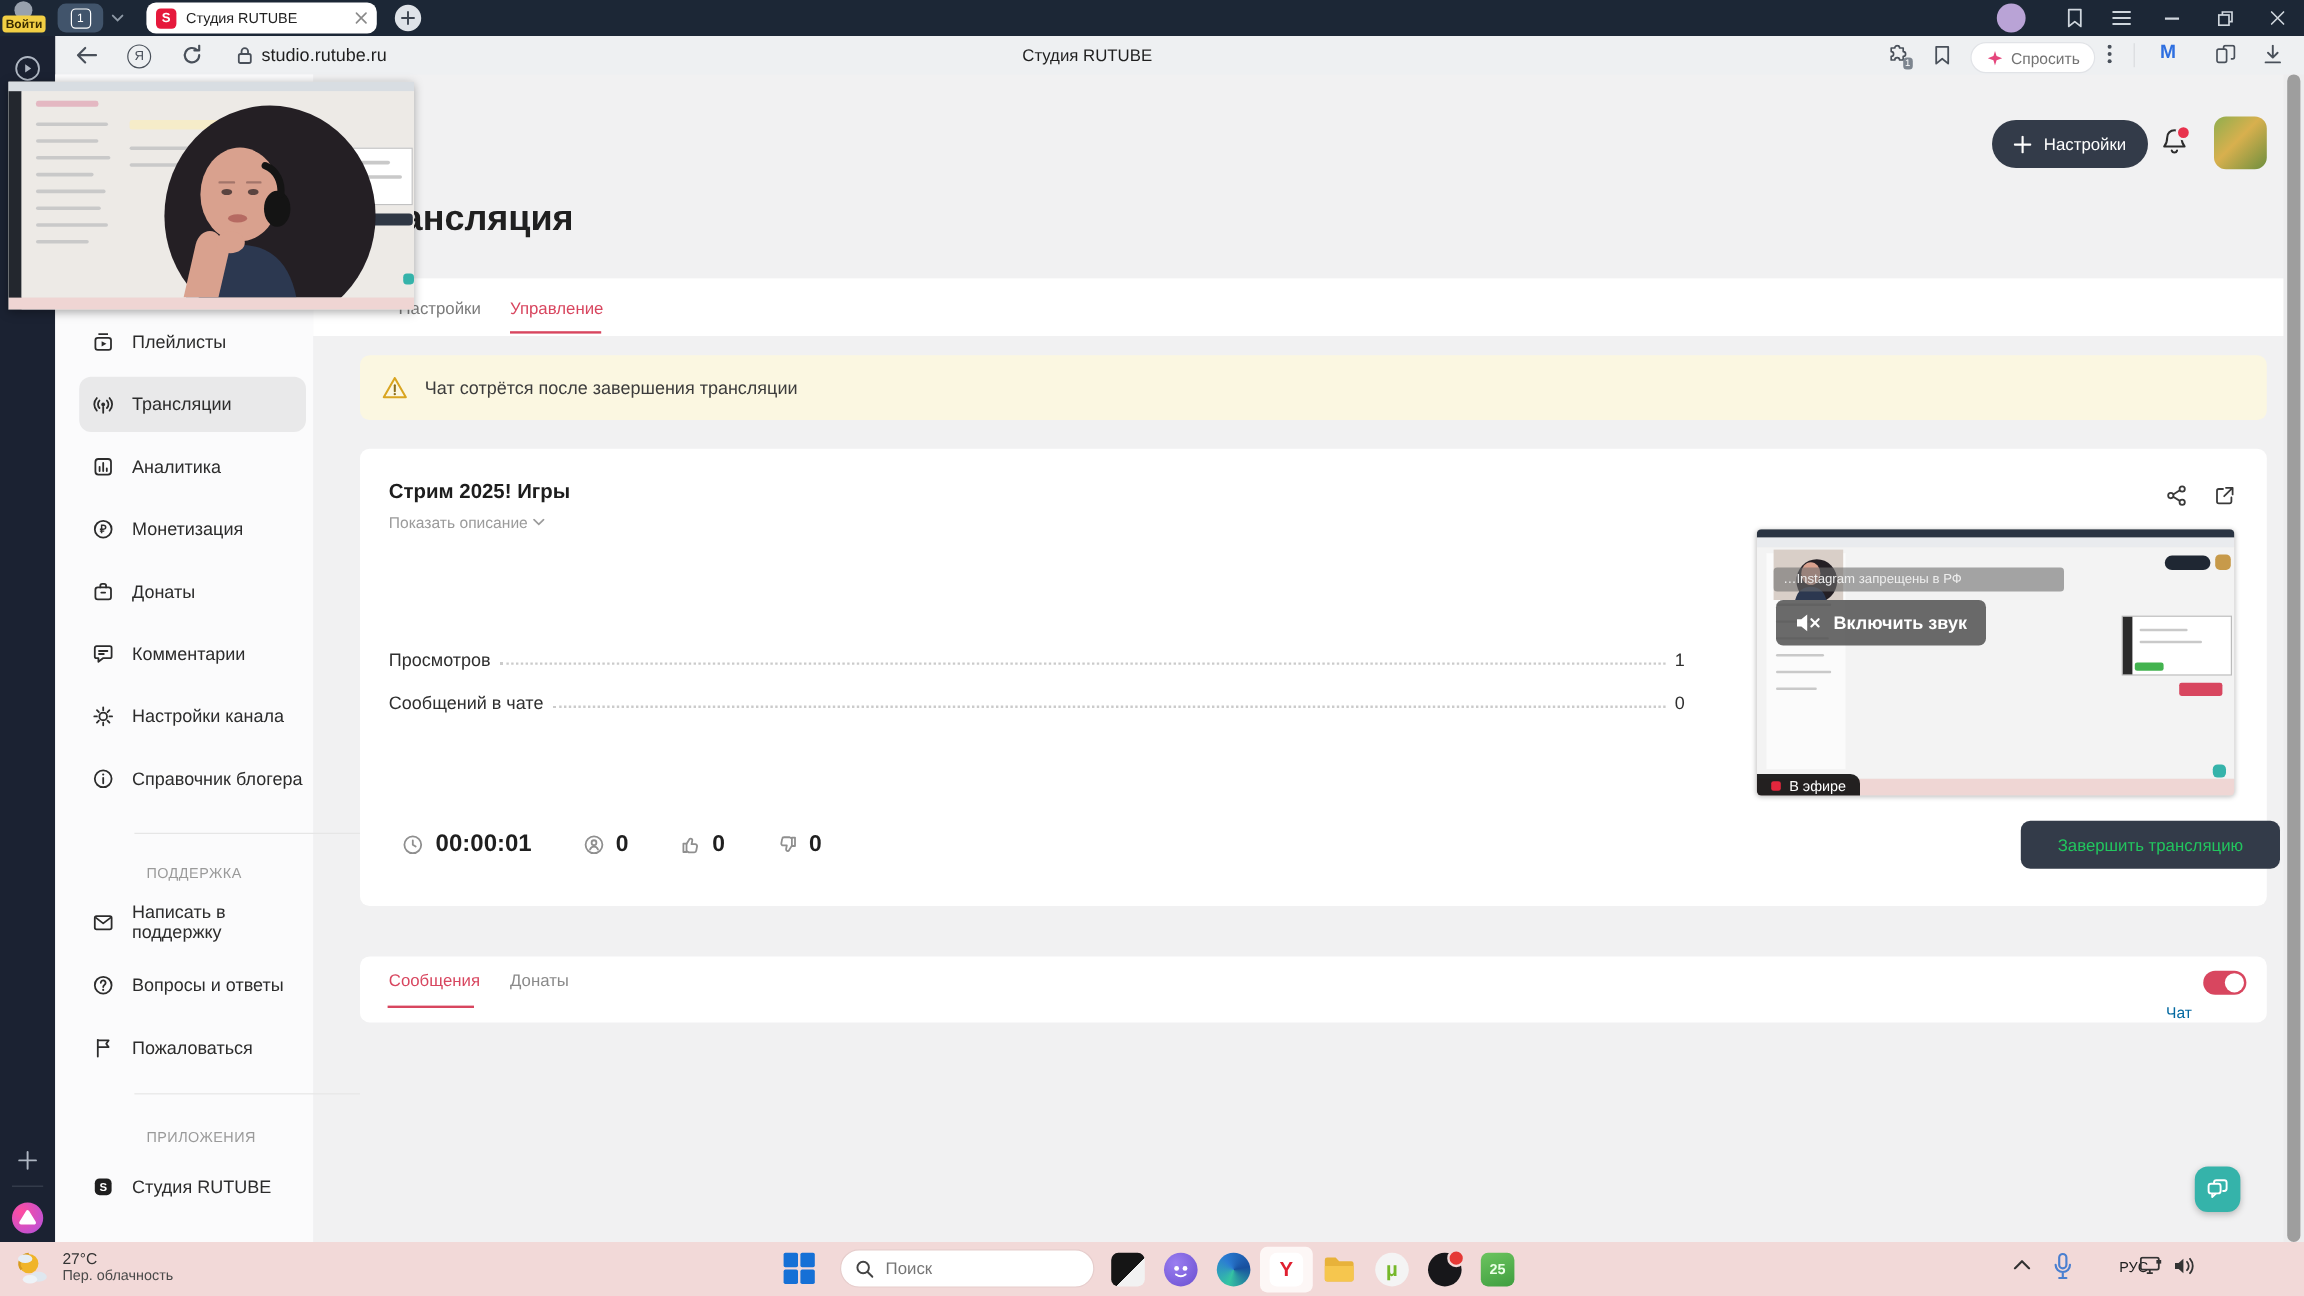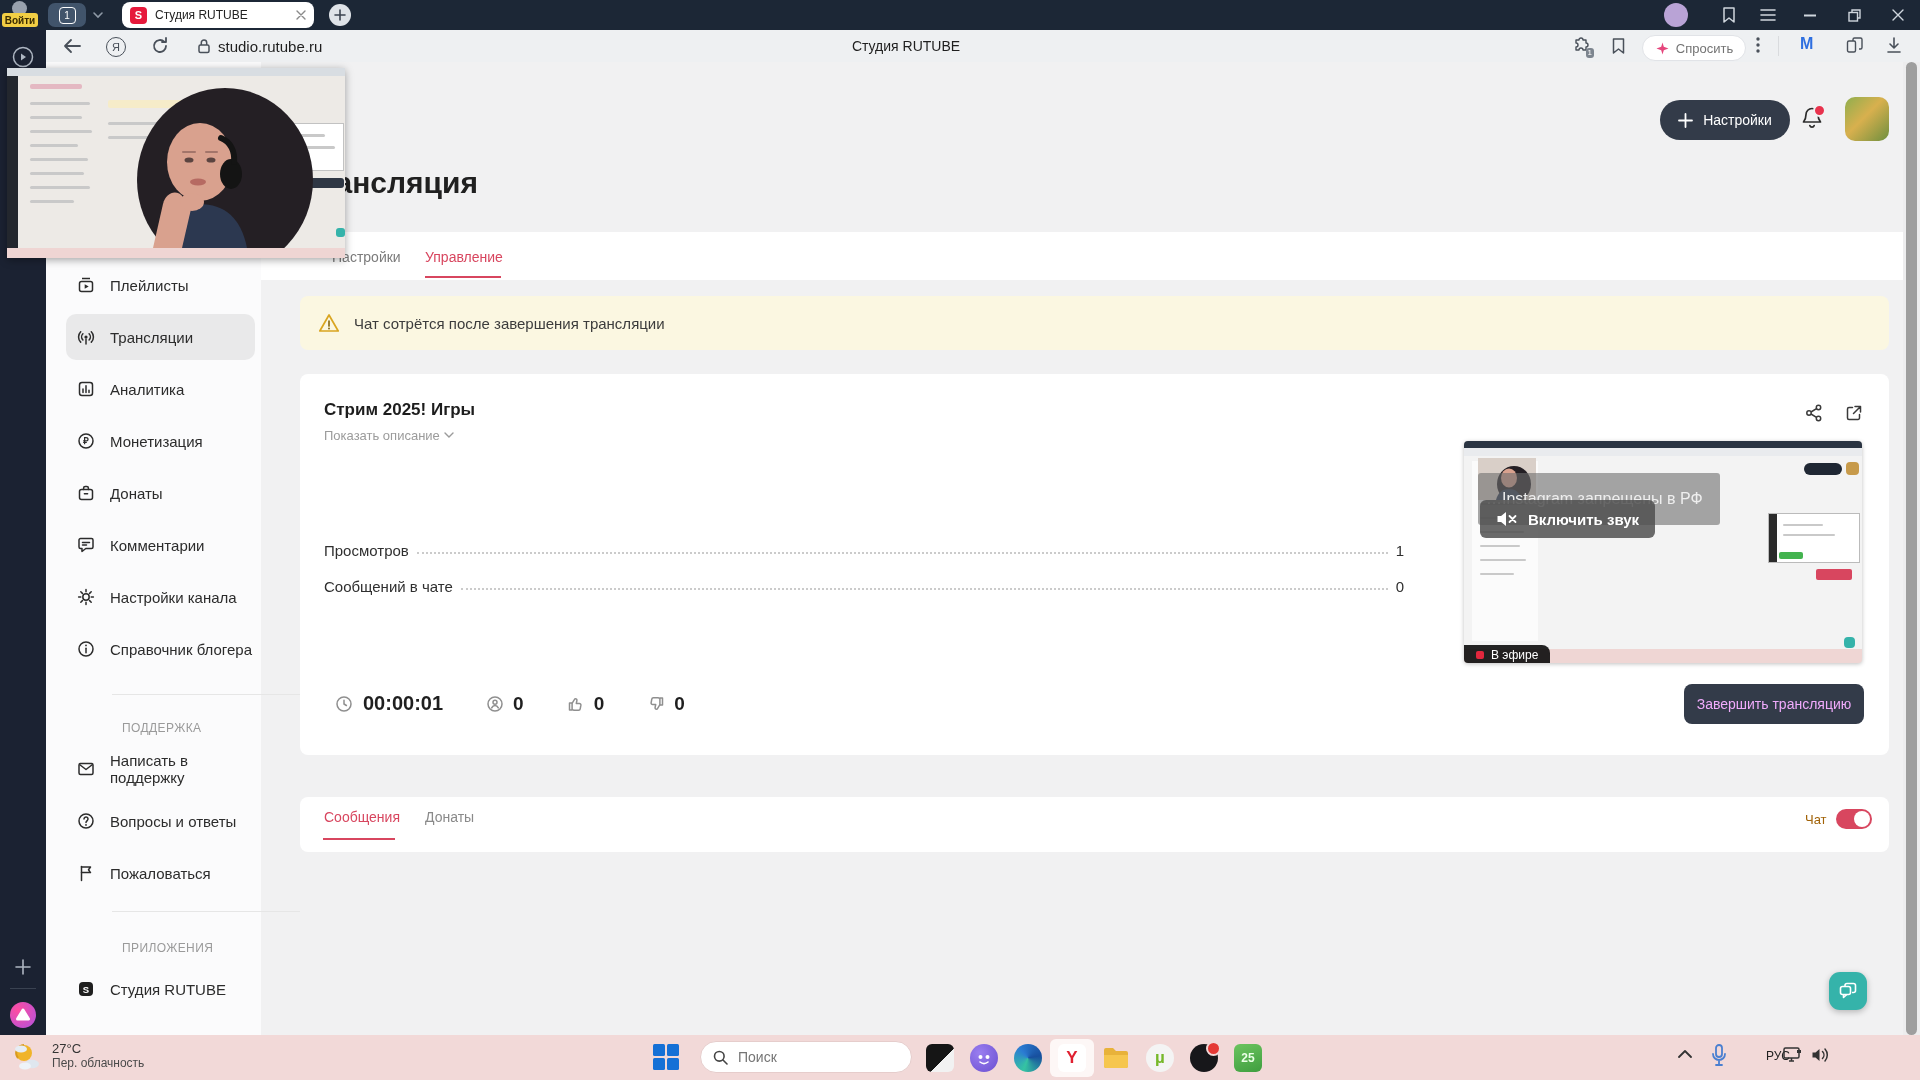--- a/index.html
+++ b/index.html
@@ -61,28 +61,28 @@
   .banner{left:300px;top:296px;width:1589px;height:54px;background:#fbf7e1;border-radius:8px;
     display:flex;align-items:center;gap:14px;padding-left:18px;box-sizing:border-box}
   .banner-txt{font-size:15px;color:#3c3c3c}
   .stream-title{left:324px;top:400px;font-size:17px;font-weight:bold;color:#1d1d1d}
   .desc-lnk{left:324px;top:428px;font-size:13px;color:#9b9b9b;display:flex;align-items:center;gap:4px}
   .stat-row{display:flex;align-items:flex-end;height:36px;font-size:15px;color:#2f2f2f}
   .leader{flex:1;border-bottom:2px dotted #cbcbcb;margin:0 8px;transform:translateY(-5px)}
   .t-num{font-weight:bold;color:#1f1f1f}
   .t-ico{color:#8f8f8f}
   .share-ico{color:#3a3a3a}
-  .end-btn{left:1684px;top:684px;width:180px;height:40px;border-radius:8px;background:#333b49;
-    color:#f0abfc;font-size:14px;display:flex;align-items:center;justify-content:center}
+  .end-btn{left:1684px;top:684px;width:216px;height:40px;border-radius:8px;background:#333b49;
+    color:#22c55e;font-size:14px;display:flex;align-items:center;justify-content:center}
   
   .video{left:1464px;top:441px;width:398px;height:222px;border-radius:4px;overflow:hidden;
     background:#e4e2e0;box-shadow:0 1px 4px rgba(0,0,0,.25)}
   .v-abs{position:absolute}
-  .toast{background:rgba(110,110,110,.6);color:#eee;font-size:16px;border-radius:3px;
-    display:flex;align-items:center;padding:16px 8px;white-space:nowrap;overflow:hidden}
+  .toast{background:rgba(110,110,110,.6);color:#eee;font-size:11px;border-radius:3px;
+    display:flex;align-items:center;padding:0 8px;white-space:nowrap;overflow:hidden}
   .unmute{background:rgba(80,80,80,.85);border-radius:6px;color:#fff;font-size:15px;font-weight:bold;
     display:flex;align-items:center;gap:10px;padding:0 16px}
   .live{background:rgba(12,12,12,.9);border-radius:0 8px 0 0;color:#fff;font-size:12px;
     display:flex;align-items:center;gap:7px;padding:0 12px}
   .live-dot{width:8px;height:8px;border-radius:2px;background:#e3273d}
   
   .chat-card{left:300px;top:797px;width:1589px;height:55px}
   .toggle{left:1836px;top:809px;width:36px;height:20px;border-radius:10px;background:#d8465f}
   .knob{position:absolute;right:2px;top:2px;width:16px;height:16px;border-radius:50%;background:#fff}
   .fab{left:1829px;top:972px;width:38px;height:38px;border-radius:11px;background:#35b3aa;
@@ -530,21 +530,21 @@
   </div>
 
   <div class="a end-btn">
     <span>Завершить трансляцию</span>
   </div>
 
   <div class="a card chat-card"></div>
   <span class="a tab-lnk" style="left:324px;top:809px;color:#d8465f">Сообщения</span>
   <div class="a" style="left:323px;top:838px;width:72px;height:2px;background:#d8465f"></div>
   <span class="a tab-lnk" style="left:425px;top:809px;color:#8a8a8a">Донаты</span>
-  <span class="a" style="left:1805px;top:812px;font-size:13px;color:#a16207">Чат</span>
+  <span class="a" style="left:1805px;top:836px;font-size:13px;color:#0369a1">Чат</span>
   <div class="a toggle">
       <span class="knob"></span>
     </div>
 
   <div class="a fab">
     <svg width="20" height="20" viewBox="0 0 20 20" fill="none" stroke="#fff" stroke-width="1.6" stroke-linejoin="round">
         <rect x="2.5" y="5.5" width="10" height="8" rx="2"></rect>
         <path d="M7 5.5v-1A2 2 0 0 1 9 2.5h6.5a2 2 0 0 1 2 2v5a2 2 0 0 1-2 2H14"></path>
         <path d="M5.5 13.5v3l3.3-3"></path>
       </svg>

